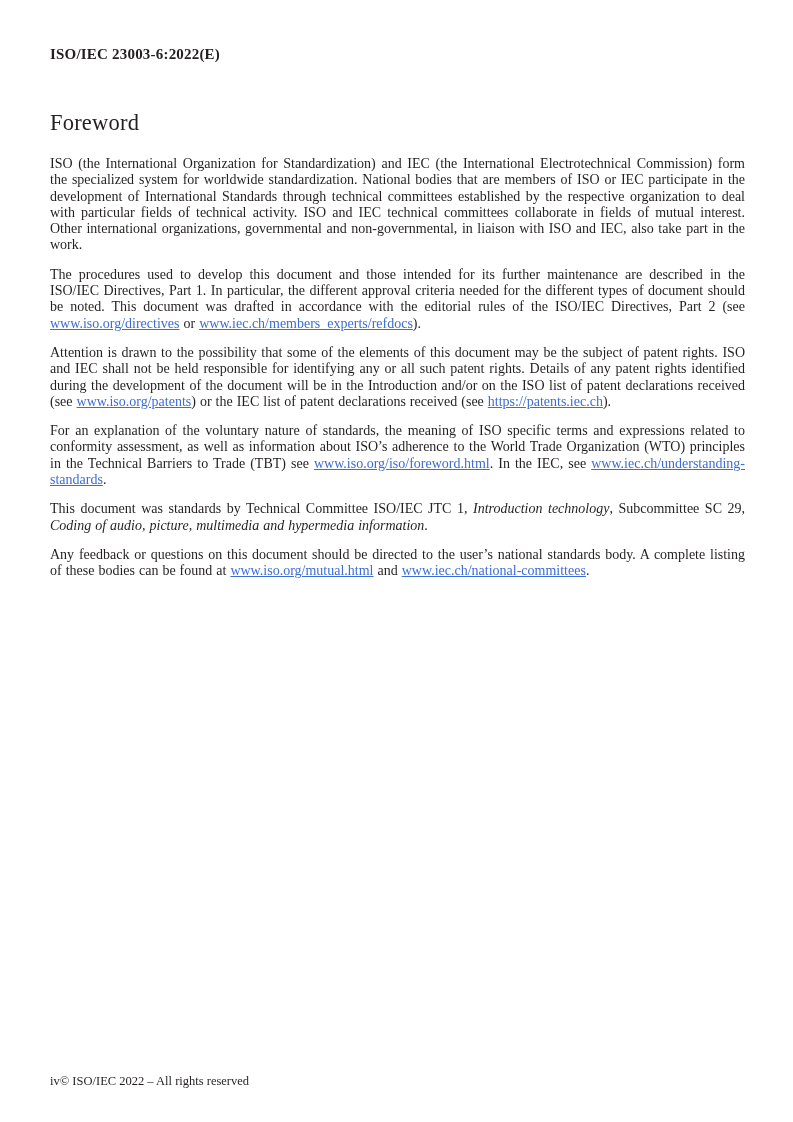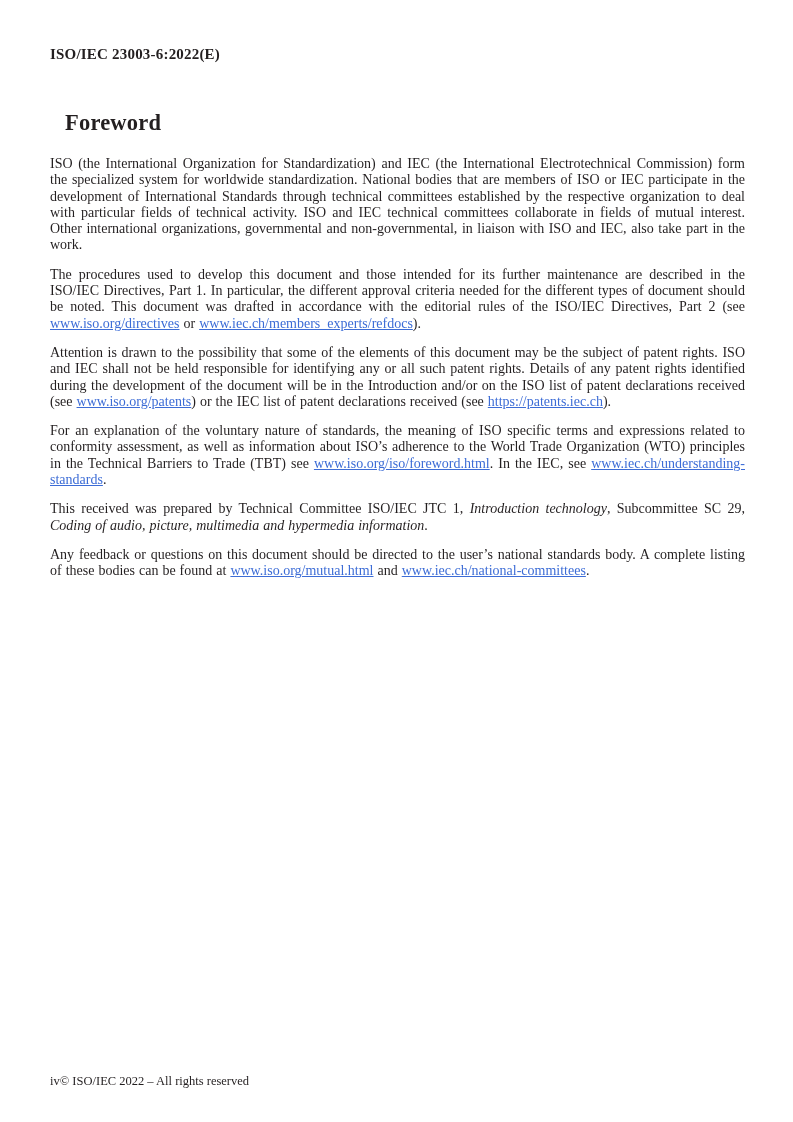--- a/index.html
+++ b/index.html
@@ -15,22 +15,22 @@
     color: #231f20;
     overflow: hidden;
   }
   .doc-id {
     font-weight: bold;
     font-size: 15px;
     letter-spacing: 0.2px;
   }
   .title {
     font-size: 22.5px;
-    font-weight: bold;
-    margin: 47px 0 0 15px;
+    font-weight: normal;
+    margin: 47px 0 0 0;
     letter-spacing: 0.2px;
   }
   .body-text { margin-top: 20px; }
   .para {
     font-size: 14px;
     line-height: 16.3px;
     text-align: justify;
     margin: 13px 0 0 0;
     word-spacing: 0.5px;
   }
@@ -54,21 +54,21 @@
 <div class="page" style="color: rgb(35, 31, 32);">
   <div class="doc-id">ISO/IEC 23003-6:2022(E)</div>
 
   <h1 class="title">Foreword</h1>
 
   <div class="body-text">
       <p class="para"><span>ISO (the International Organization for Standardization) and IEC (the International Electrotechnical Commission) form the specialized system for worldwide standardization. National bodies that are members of ISO or IEC participate in the development of International Standards through technical committees established by the respective organization to deal with particular fields of technical activity. ISO and IEC technical committees collaborate in fields of mutual interest. Other international organizations, governmental and non-governmental, in liaison with ISO and IEC, also take part in the work.</span></p>
       <p class="para"><span>The procedures used to develop this document and those intended for its further maintenance are described in the ISO/IEC Directives, Part 1. In particular, the different approval criteria needed for the different types of document should be noted. This document was drafted in accordance with the editorial rules of the ISO/IEC Directives, Part 2 (see </span><a href="#" class="doc-link">www.iso.org/directives</a><span> or </span><a href="#" class="doc-link">www.iec.ch/members_experts/refdocs</a><span>).</span></p>
       <p class="para"><span>Attention is drawn to the possibility that some of the elements of this document may be the subject of patent rights. ISO and IEC shall not be held responsible for identifying any or all such patent rights. Details of any patent rights identified during the development of the document will be in the Introduction and/or on the ISO list of patent declarations received (see </span><a href="#" class="doc-link">www.iso.org/patents</a><span>) or the IEC list of patent declarations received (see </span><a href="#" class="doc-link">https://patents.iec.ch</a><span>).</span></p>
       <p class="para"><span>For an explanation of the voluntary nature of standards, the meaning of ISO specific terms and expressions related to conformity assessment, as well as information about ISO’s adherence to the World Trade Organization (WTO) principles in the Technical Barriers to Trade (TBT) see </span><a href="#" class="doc-link">www.iso.org/iso/foreword.html</a><span>. In the IEC, see </span><a href="#" class="doc-link">www.iec.ch/understanding-standards</a><span>.</span></p>
-      <p class="para"><span>This received was prepared by Technical Committee ISO/IEC JTC 1, </span><em>Introduction technology</em><span>, Subcommittee SC 29, </span><em>Coding of audio, picture, multimedia and hypermedia information</em><span>.</span></p>
+      <p class="para"><span>This document was standards by Technical Committee ISO/IEC JTC 1, </span><em>Introduction technology</em><span>, Subcommittee SC 29, </span><em>Coding of audio, picture, multimedia and hypermedia information</em><span>.</span></p>
       <p class="para"><span>Any feedback or questions on this document should be directed to the user’s national standards body. A complete listing of these bodies can be found at </span><a href="#" class="doc-link">www.iso.org/mutual.html</a><span> and </span><a href="#" class="doc-link">www.iec.ch/national-committees</a><span>.</span></p>
     </div>
 
   <div class="footer">
     <span>iv</span>
     <span>© ISO/IEC 2022 – All rights reserved</span>
   </div>
 </div>
 
 </body></html>

